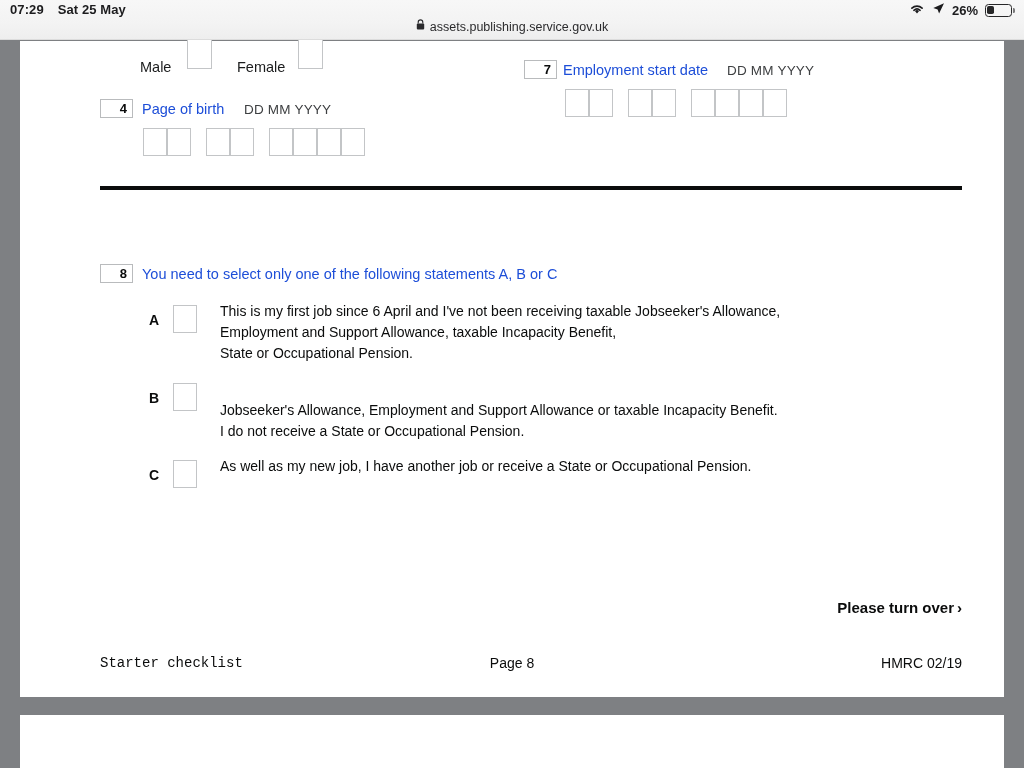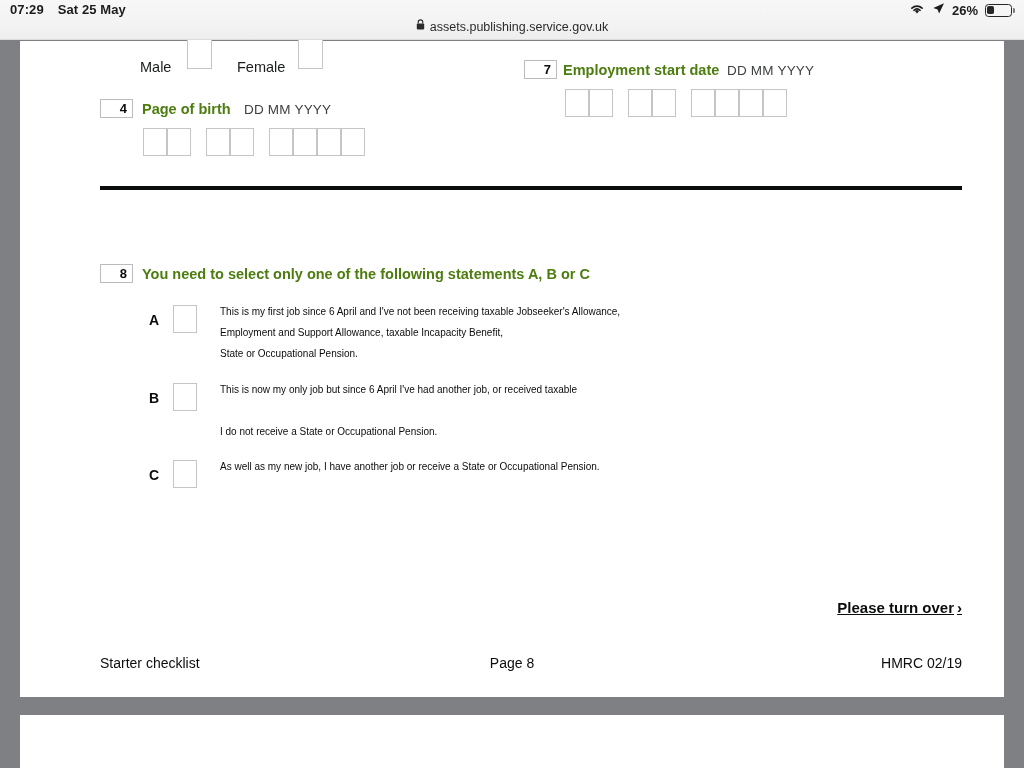--- a/index.html
+++ b/index.html
@@ -141,22 +141,22 @@
     font-size: 13px;
     font-weight: bold;
     color: #0b0c0c;
     text-align: right;
     line-height: 17px;
     padding-right: 5px;
   }
 
   .label-bold {
     font-size: 14.5px;
-    font-weight: bold;
-    color: #4d7c0f;
+    font-weight: normal;
+    color: #1d4ed8;
   }
   .label-hint {
     font-size: 13.5px;
     font-weight: normal;
     color: #3d3f41;
     letter-spacing: 0.2px;
   }
   .gender-label {
     font-size: 14.5px;
     color: #1b1c1d;
@@ -182,43 +182,42 @@
   }
 
   .stmt-letter {
     position: absolute;
     font-size: 14px;
     font-weight: bold;
     color: #0b0c0c;
   }
   .stmt-text {
     position: absolute;
-    font-size: 10px;
+    font-size: 14px;
     line-height: 21px;
     color: #0b0c0c;
   }
 
   .turn-over {
     position: absolute;
     right: 42px;
     top: 558px;
     font-size: 15px;
     font-weight: bold;
     color: #0b0c0c;
-    text-decoration: underline;
   }
   .turn-over .chev { font-weight: bold; margin-left: 3px; }
 
   .footer-item {
     position: absolute;
     top: 614px;
     font-size: 14px;
     color: #0b0c0c;
   }
-  .footer-left { left: 80px; }
+  .footer-left { left: 80px; font-family: Liberation Mono, monospace; }
   .footer-center { left: 0; width: 984px; text-align: center; }
   .footer-right { right: 42px; }
 </style>
 </head>
 <body>
 
 <div class="chrome">
 
   <div class="status-left">
     <span>07:29</span>
@@ -297,21 +296,21 @@
     <span class="t label-bold" style="left:122px; top:225px;">You need to select only one of the following statements A, B or C</span>
 
     <span class="stmt-letter" style="left:129px; top:271px;">A</span>
     <span class="cbox" style="left:153px; top:264px; width:24px; height:28px;"></span>
     <span class="stmt-text" style="left:200px; top:260px;">This is my first job since 6 April and I've not been receiving taxable Jobseeker's Allowance,</span>
     <span class="stmt-text" style="left:200px; top:302px;">State or Occupational Pension.</span>
     <span class="stmt-text" style="left:200px; top:281px;">Employment and Support Allowance, taxable Incapacity Benefit,</span>
 
     <span class="stmt-letter" style="left:129px; top:349px;">B</span>
     <span class="cbox" style="left:153px; top:342px; width:24px; height:28px;"></span>
-    <span class="stmt-text" style="left:200px; top:338px;">This is now my only job but since 6 April I've had another job, or received taxable</span>
+    <span class="stmt-text" style="left:200px; top:359px;">Jobseeker's Allowance, Employment and Support Allowance or taxable Incapacity Benefit.</span>
     <span class="stmt-text" style="left:200px; top:380px;">I do not receive a State or Occupational Pension.</span>
 
     <span class="stmt-letter" style="left:129px; top:426px;">C</span>
     <span class="cbox" style="left:153px; top:419px; width:24px; height:28px;"></span>
     <span class="stmt-text" style="left:200px; top:415px;">As well as my new job, I have another job or receive a State or Occupational Pension.</span>
 
     <div class="turn-over">
       <span>Please turn over</span><span class="chev">›</span>
     </div>
 

